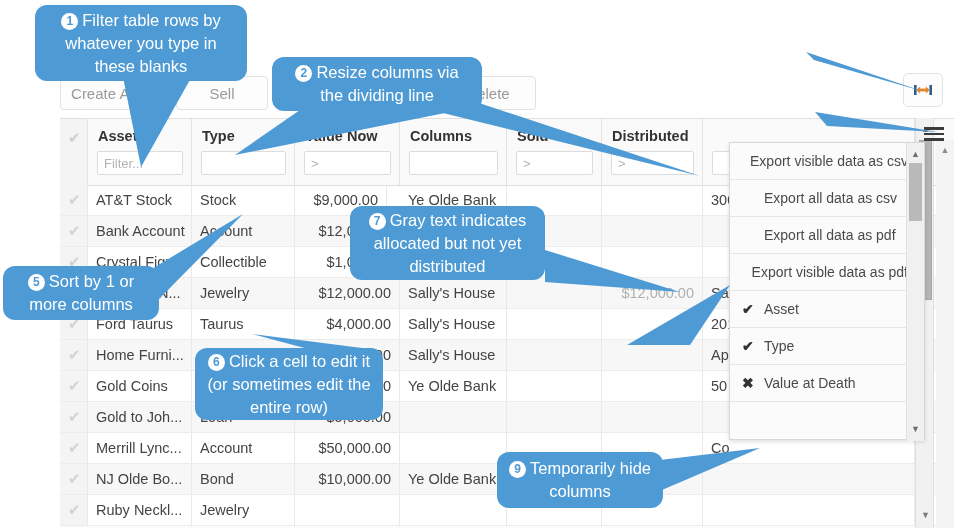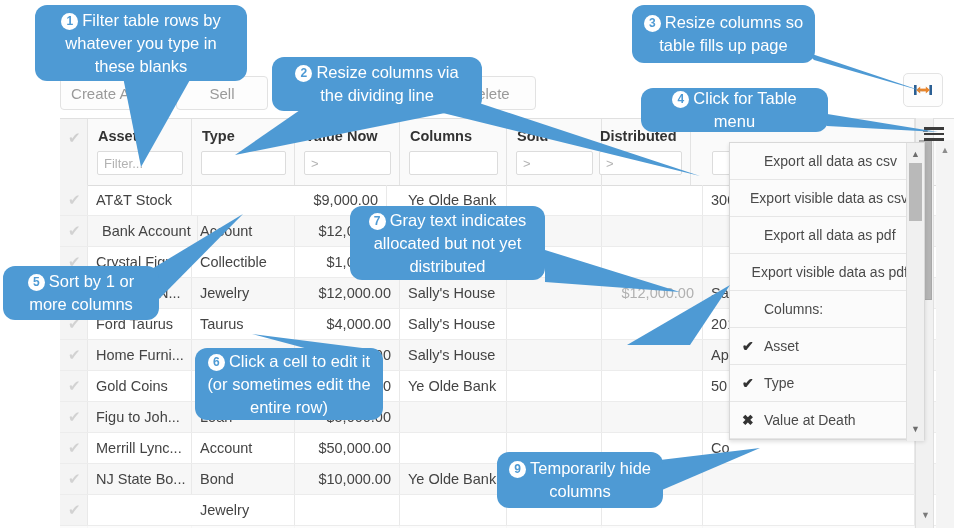--- a/index.html
+++ b/index.html
@@ -176,42 +176,43 @@
           <div class="hfilter" style="width: 87px;">&gt;</div>
         </div>
         <div class="hcell" style="left: 340px; width: 107px;">
           <div class="htitle">Columns</div>
           <div class="hfilter" style="width: 89px;"></div>
         </div>
         <div class="hcell" style="left: 447px; width: 95px;">
           <div class="htitle">Sold</div>
           <div class="hfilter" style="width: 77px;">&gt;</div>
         </div>
-        <div class="hcell" style="left: 530px; width: 101px; text-decoration: underline;">
+        <div class="hcell" style="left: 542px; width: 101px; text-decoration: underline;">
           <div class="htitle">Distributed</div>
           <div class="hfilter" style="width: 83px;">&gt;</div>
         </div>
         <div class="hcell" style="left: 643px; width: 212px;">
           <div class="htitle"></div>
           <div class="hfilter" style="width: 194px;"></div>
         </div>
       </div>
     <div class="gbody" id="grid-body">
         <div class="grow">
           <div class="cell chk" style="left: 0px; width: 28px;">✔</div>
           <div class="cell" style="left: 28px; width: 104px;">AT&amp;T Stock</div>
+          <div class="cell" style="left: 132px; width: 103px;">Stock</div>
           <div class="cell num" style="left: 222px; width: 105px;">$9,000.00</div>
           <div class="cell" style="left: 340px; width: 107px;">Ye Olde Bank</div>
           <div class="cell num" style="left: 447px; width: 95px;"></div>
           <div class="cell num" style="left: 542px; width: 101px;"></div>
           <div class="cell" style="left: 643px; width: 212px;">300</div>
         </div>
         <div class="grow alt">
           <div class="cell chk" style="left: 0px; width: 28px;">✔</div>
-          <div class="cell" style="left: 28px; width: 104px; margin-left: 6px;">Bank Account</div>
+          <div class="cell" style="left: 28px; width: 104px;">Bank Account</div>
           <div class="cell" style="left: 132px; width: 103px;">Account</div>
           <div class="cell num" style="left: 235px; width: 105px;">$12,000.00</div>
           <div class="cell" style="left: 340px; width: 107px;"></div>
           <div class="cell num" style="left: 447px; width: 95px;"></div>
           <div class="cell num" style="left: 542px; width: 101px;"></div>
           <div class="cell" style="left: 643px; width: 212px;"></div>
         </div>
         <div class="grow">
           <div class="cell chk" style="left: 0px; width: 28px;">✔</div>
           <div class="cell" style="left: 28px; width: 104px;">Crystal Figu...</div>
@@ -257,50 +258,51 @@
           <div class="cell" style="left: 28px; width: 104px;">Gold Coins</div>
           <div class="cell" style="left: 132px; width: 103px;">Collectible</div>
           <div class="cell num" style="left: 235px; width: 105px;">$2,000.00</div>
           <div class="cell" style="left: 340px; width: 107px;">Ye Olde Bank</div>
           <div class="cell num" style="left: 447px; width: 95px;"></div>
           <div class="cell num" style="left: 542px; width: 101px;"></div>
           <div class="cell" style="left: 643px; width: 212px;">50</div>
         </div>
         <div class="grow alt">
           <div class="cell chk" style="left: 0px; width: 28px;">✔</div>
-          <div class="cell" style="left: 28px; width: 104px;">Figu to Joh...</div>
+          <div class="cell" style="left: 28px; width: 104px;">Gold to Joh...</div>
           <div class="cell" style="left: 132px; width: 103px;">Loan</div>
           <div class="cell num" style="left: 235px; width: 105px;">$5,000.00</div>
           <div class="cell" style="left: 340px; width: 107px;"></div>
           <div class="cell num" style="left: 447px; width: 95px;"></div>
           <div class="cell num" style="left: 542px; width: 101px;"></div>
           <div class="cell" style="left: 643px; width: 212px;"></div>
         </div>
         <div class="grow">
           <div class="cell chk" style="left: 0px; width: 28px;">✔</div>
           <div class="cell" style="left: 28px; width: 104px;">Merrill Lync...</div>
           <div class="cell" style="left: 132px; width: 103px;">Account</div>
           <div class="cell num" style="left: 235px; width: 105px;">$50,000.00</div>
           <div class="cell" style="left: 340px; width: 107px;"></div>
           <div class="cell num" style="left: 447px; width: 95px;"></div>
           <div class="cell num" style="left: 542px; width: 101px;"></div>
           <div class="cell" style="left: 643px; width: 212px;">Co</div>
         </div>
         <div class="grow alt">
           <div class="cell chk" style="left: 0px; width: 28px;">✔</div>
-          <div class="cell" style="left: 28px; width: 104px;">NJ State Bo...</div>
+          <div class="cell" style="left: 28px; width: 104px;">NJ Olde Bo...</div>
           <div class="cell" style="left: 132px; width: 103px;">Bond</div>
           <div class="cell num" style="left: 235px; width: 105px;">$10,000.00</div>
           <div class="cell" style="left: 340px; width: 107px;">Ye Olde Bank</div>
           <div class="cell num" style="left: 447px; width: 95px;"></div>
           <div class="cell num" style="left: 542px; width: 101px;"></div>
           <div class="cell" style="left: 643px; width: 212px;"></div>
         </div>
         <div class="grow">
           <div class="cell chk" style="left: 0px; width: 28px;">✔</div>
+          <div class="cell" style="left: 28px; width: 104px;">Ruby Neckl...</div>
           <div class="cell" style="left: 132px; width: 103px;">Jewelry</div>
           <div class="cell num" style="left: 235px; width: 105px;"></div>
           <div class="cell" style="left: 340px; width: 107px;"></div>
           <div class="cell num" style="left: 447px; width: 95px;"></div>
           <div class="cell num" style="left: 542px; width: 101px;"></div>
           <div class="cell" style="left: 643px; width: 212px;"></div>
         </div>
         <div class="grow alt partial">
           <div class="cell chk" style="left: 0px; width: 28px;">✔</div>
           <div class="cell" style="left: 28px; width: 104px;">Sally's House</div>
@@ -325,37 +327,33 @@
 
   <div class="hamburger">
     <i></i>
     <i></i>
     <i></i>
   </div>
 
   <div class="menu" id="table-menu">
     <div class="menu-item" style="width: 178px;">
         <span class="mk"></span>
+        <span>Export visible data as csv</span>
+      </div>
+      <div class="menu-item" style="width: 178px;">
+        <span class="mk"></span>
         <span>Export all data as csv</span>
-      </div>
-      <div class="menu-item" style="width: 178px;">
-        <span class="mk"></span>
-        <span>Export visible data as csv</span>
       </div>
       <div class="menu-item" style="width: 178px;">
         <span class="mk"></span>
         <span>Export all data as pdf</span>
       </div>
       <div class="menu-item" style="width: 178px;">
         <span class="mk"></span>
         <span>Export visible data as pdf</span>
-      </div>
-      <div class="menu-item" style="width: 178px;">
-        <span class="mk"></span>
-        <span>Columns:</span>
       </div>
       <div class="menu-item" style="width: 178px;">
         <span class="mk">✔</span>
         <span>Asset</span>
       </div>
       <div class="menu-item" style="width: 178px;">
         <span class="mk">✔</span>
         <span>Type</span>
       </div>
       <div class="menu-item" style="width: 178px;">
@@ -383,26 +381,20 @@
       <polygon points="660,460 662,490 760,448" fill="#4e9ad4"></polygon>
     </svg>
   </div>
 
   <div class="callout" id="c1" style="left:35px;top:5px;width:212px;height:76px;">
       <span><span class="n">1</span><span>Filter table rows by whatever you type in these blanks</span></span>
     </div>
   <div class="callout" id="c2" style="left:272px;top:57px;width:210px;height:54px;">
       <span><span class="n">2</span><span>Resize columns via the dividing line</span></span>
     </div>
-  <div class="callout" id="c3" style="left:632px;top:5px;width:183px;height:58px;">
-      <span><span class="n">3</span><span>Resize columns so table fills up page</span></span>
-    </div>
-  <div class="callout" id="c4" style="left:641px;top:88px;width:187px;height:44px;">
-      <span><span class="n">4</span><span>Click for Table menu</span></span>
-    </div>
   <div class="callout" id="c5" style="left:3px;top:266px;width:156px;height:54px;">
       <span><span class="n">5</span><span>Sort by 1 or more columns</span></span>
     </div>
   <div class="callout" id="c6" style="left:195px;top:348px;width:188px;height:72px;">
       <span><span class="n">6</span><span>Click a cell to edit it (or sometimes edit the entire row)</span></span>
     </div>
   <div class="callout" id="c7" style="left:350px;top:206px;width:195px;height:74px;">
       <span><span class="n">7</span><span>Gray text indicates allocated but not yet distributed</span></span>
     </div>
   <div class="callout" id="c9" style="left:497px;top:452px;width:166px;height:56px;">

